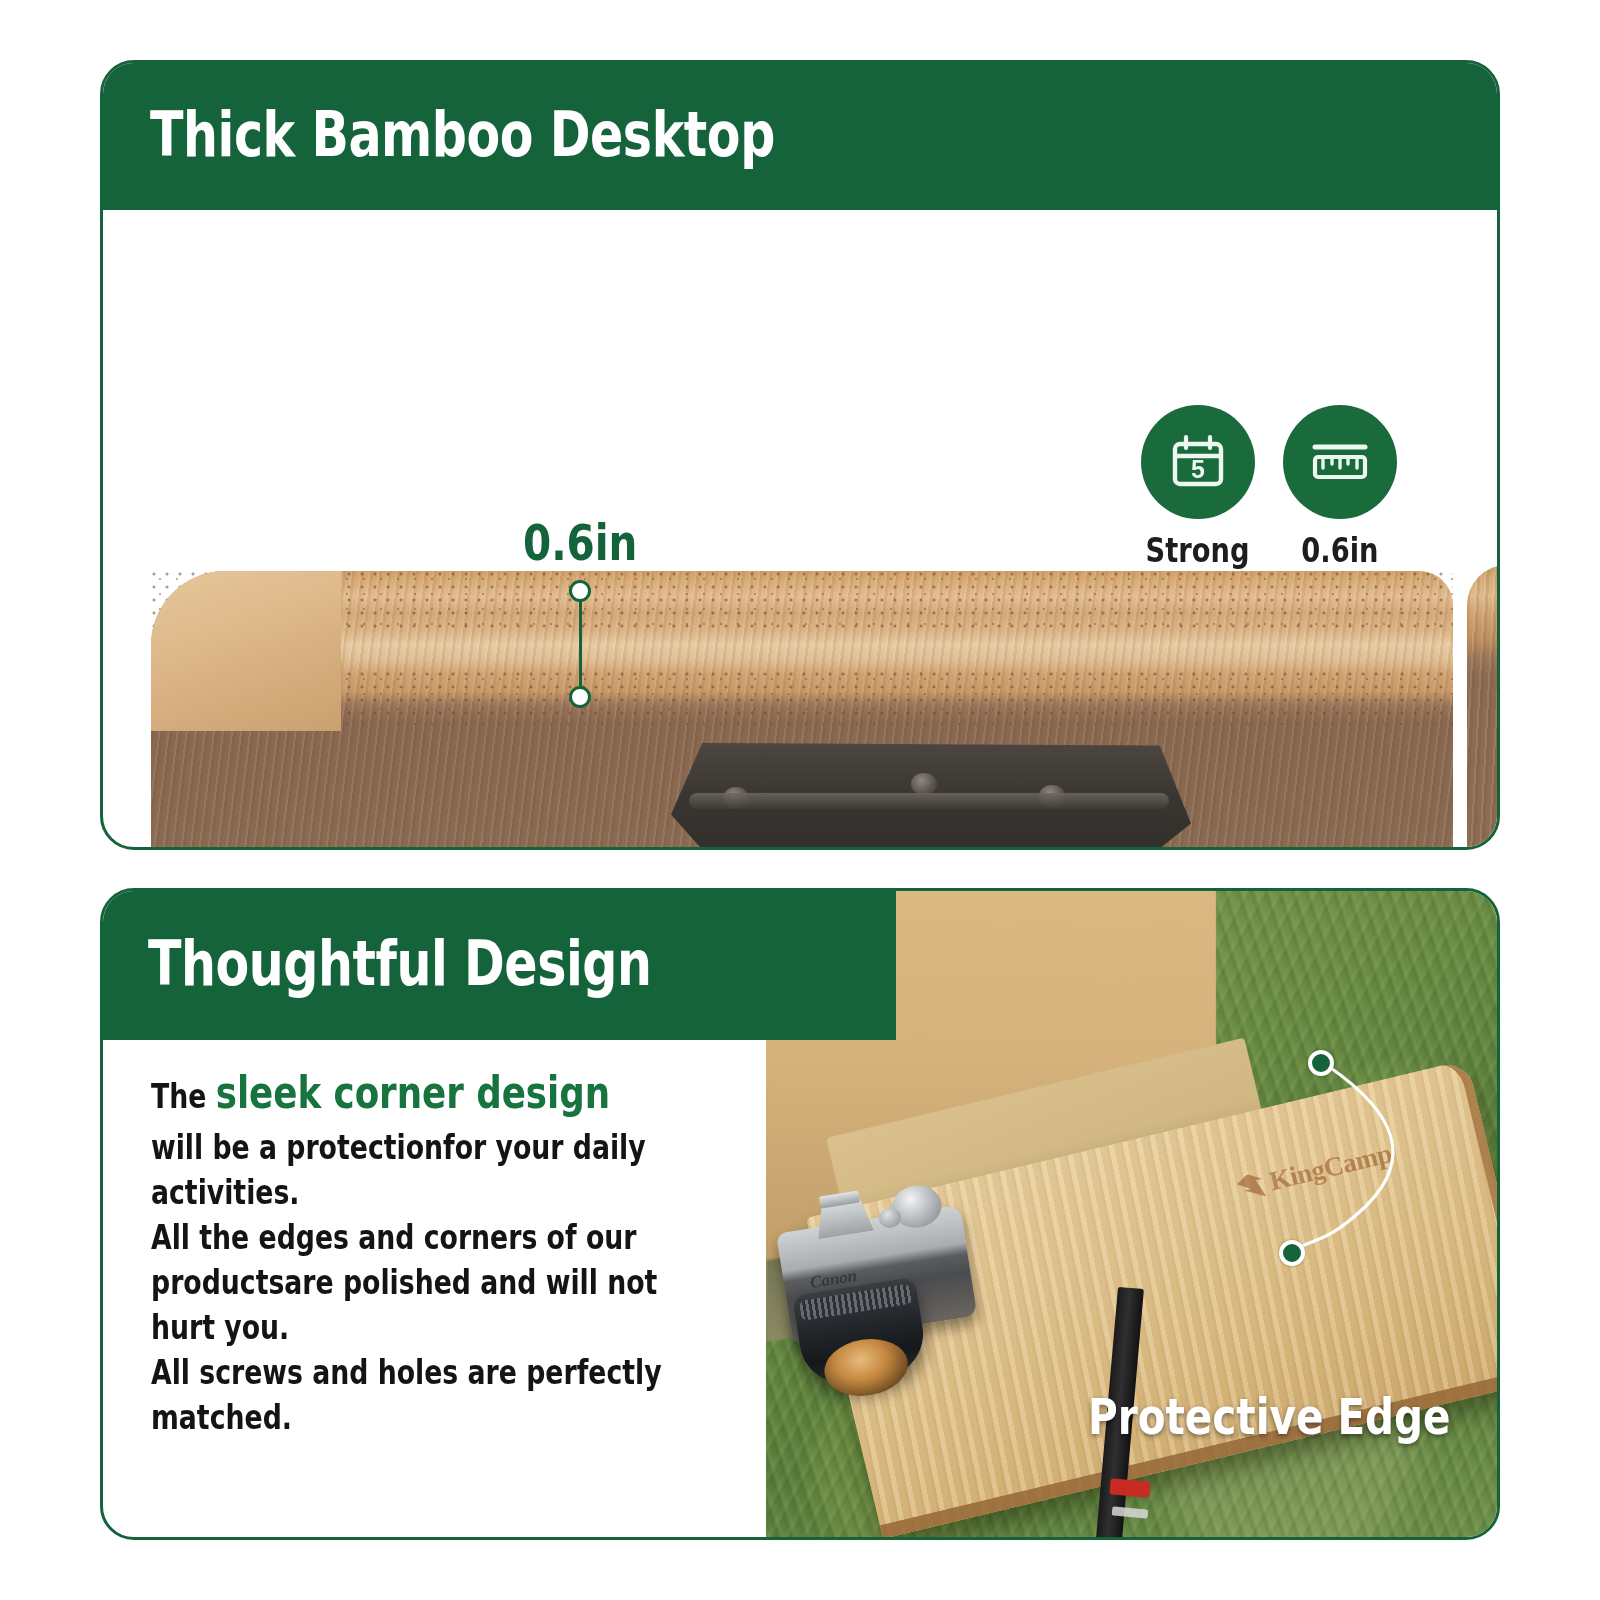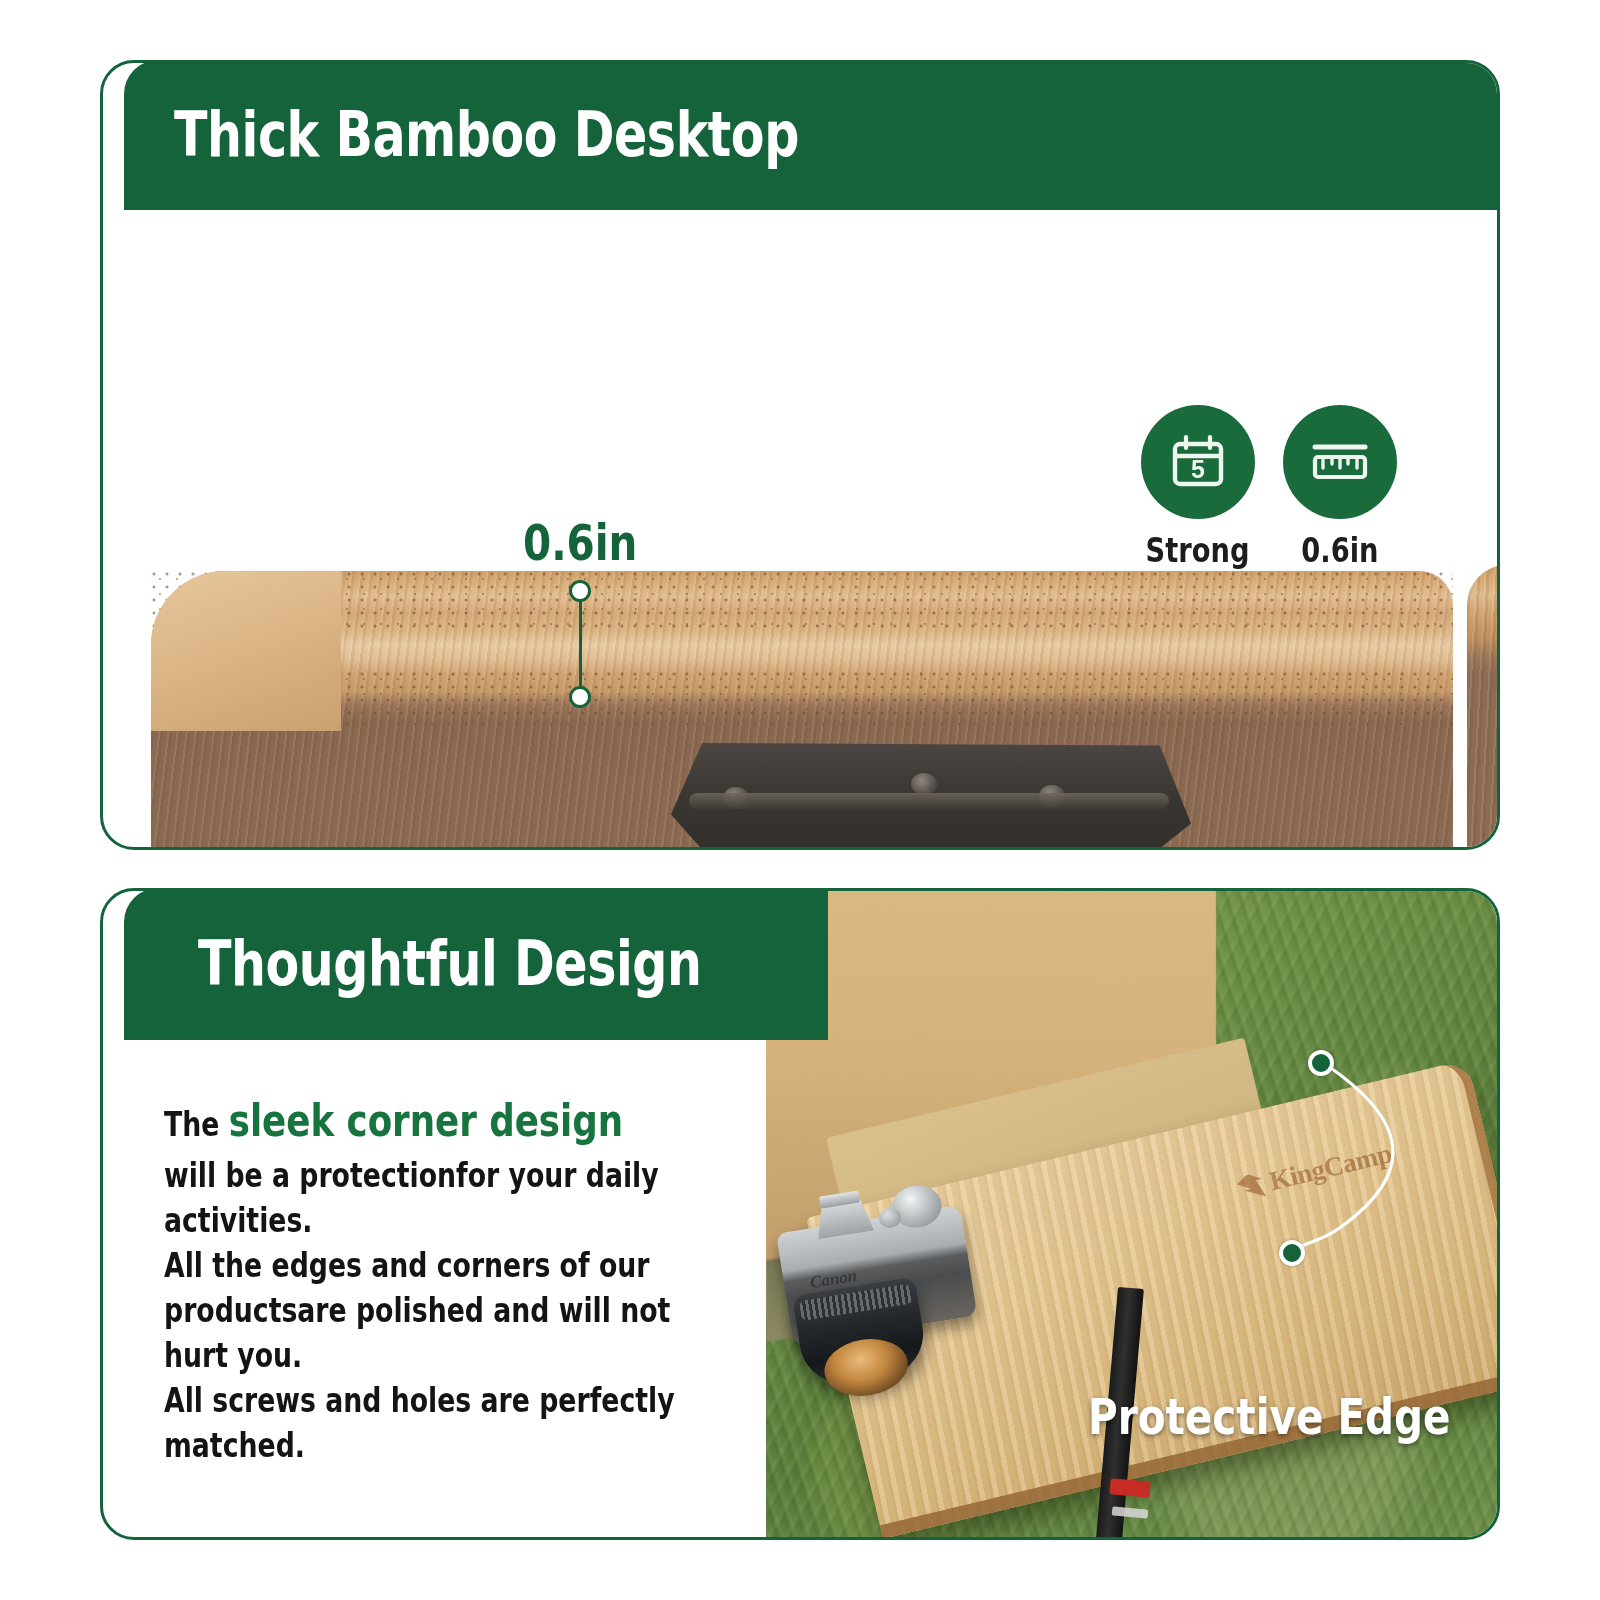--- a/index.html
+++ b/index.html
@@ -21,26 +21,25 @@
   }
   #card-1{left:100px;top:60px;width:1400px;height:790px;border-radius:34px;}
   #card-2{left:100px;top:888px;width:1400px;height:652px;border-radius:34px;}
 
   
   .hdr{
     position:absolute;
     background:#14633a;
     display:flex;align-items:center;
     box-sizing:border-box;
-    margin-left:24px;
   }
   #hdr-1{left:-3px;top:-3px;width:1406px;height:150px;
          border-radius:34px 34px 0 0;padding-left:50px;}
-  #hdr-2{left:-3px;top:-3px;width:704px;height:152px;
-         border-radius:34px 0 0 0;padding-left:74px;text-align:right;}
+  #hdr-2{left:-3px;top:-3px;width:796px;height:152px;
+         border-radius:34px 0 0 0;padding-left:48px;text-align:right;}
   .hdr-title{
     color:#ffffff;
     font-family:"Liberation Sans Narrow","DejaVu Sans Condensed","Liberation Sans",sans-serif;
     font-weight:700;
     font-size:62px;
     letter-spacing:-0.5px;
     transform:scaleX(.88);
     transform-origin:left center;
     white-space:nowrap;
     line-height:1;
@@ -164,21 +163,21 @@
     position:absolute;left:56px;top:72px;width:3px;height:110px;background:#14633a;
   }
   .ct-dot{
     position:absolute;width:22px;height:22px;border-radius:50%;
     background:#ffffff;border:3px solid #14633a;box-sizing:border-box;
   }
   #ct-dot-top{left:46px;top:62px;}
   #ct-dot-bot{left:46px;top:168px;}
 
   
-  #design-text{position:absolute;left:48px;top:202px;width:600px;margin-left:13px;}
+  #design-text{position:absolute;left:48px;top:174px;width:600px;}
   .dt-line{
     font-family:"Liberation Sans Narrow","DejaVu Sans Condensed","Liberation Sans",sans-serif;
     font-weight:700;font-size:33px;color:#141414;
     line-height:45px;transform:scaleX(.9);transform-origin:left center;
     white-space:nowrap;
   }
   .dt-lead{line-height:56px;}
   .dt-lead .lead-small{font-size:33px;color:#141414;}
   .dt-lead .lead-green{font-size:44px;color:#17743e;}
 

